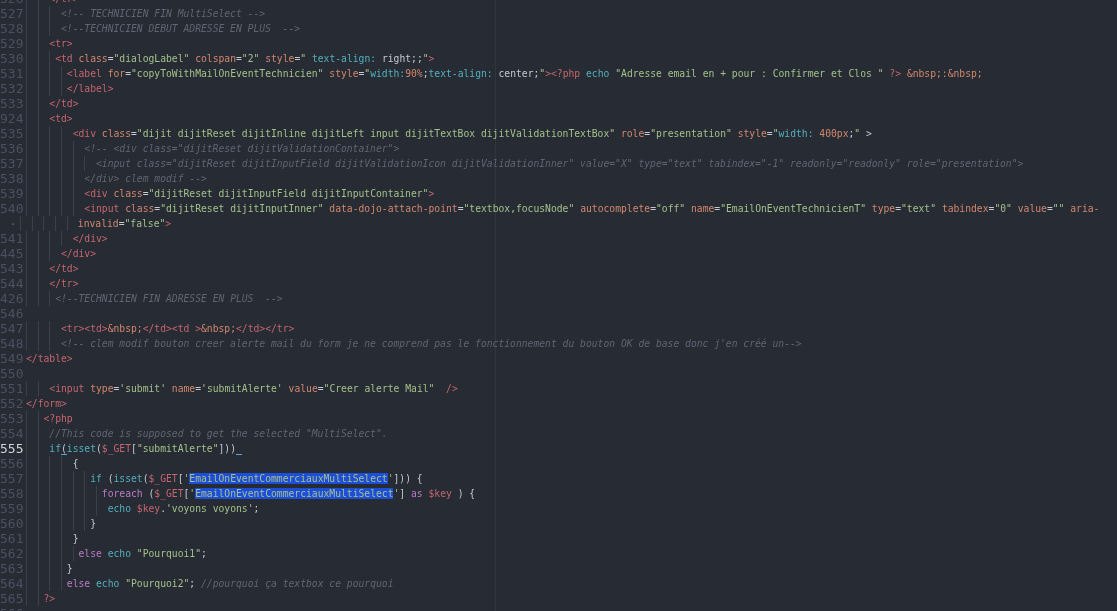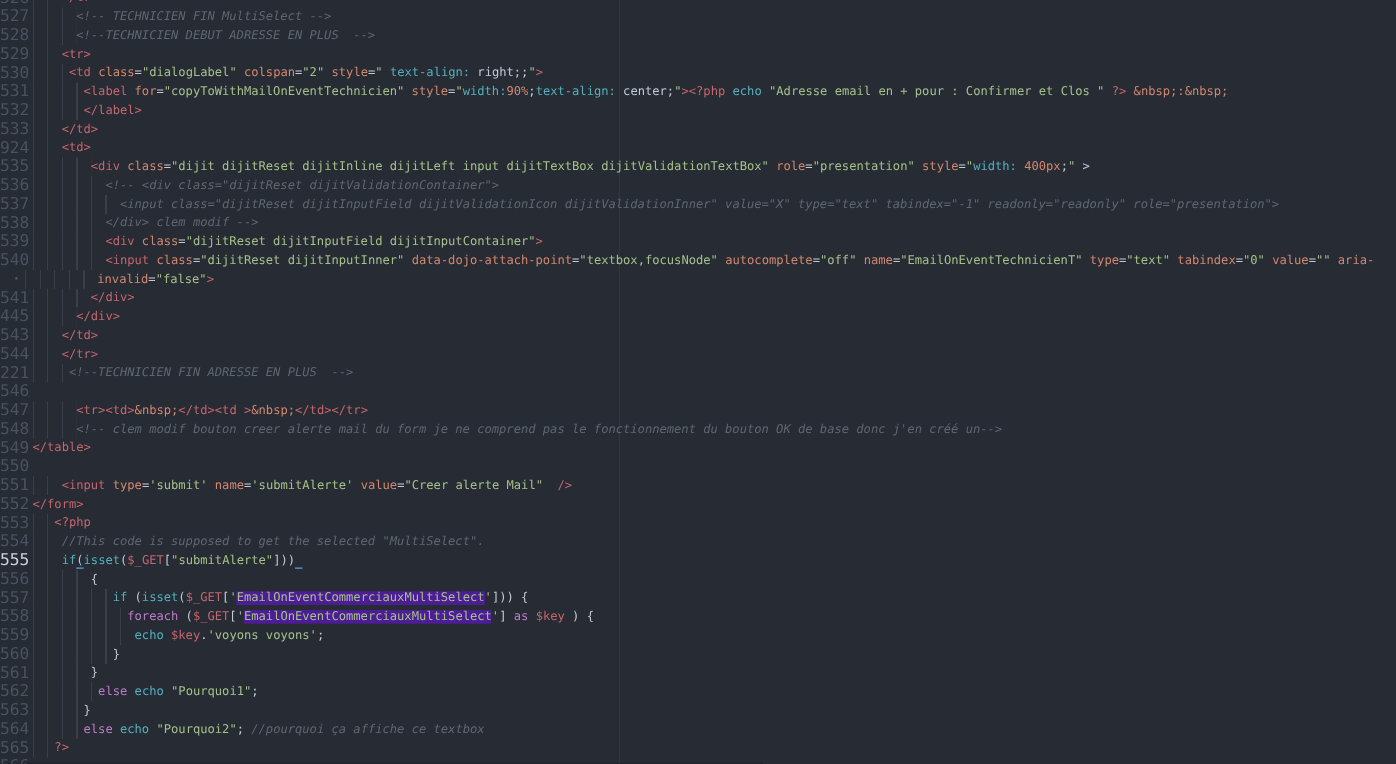--- a/index.html
+++ b/index.html
@@ -22,21 +22,21 @@
   .tk-t{color:#c5656d;}
   .tk-v{color:#c5656d;}
   .tk-a{color:#d3876e;}
   .tk-e{color:#d3876e;}
   .tk-n{color:#d3876e;}
   .tk-s{color:#a5c08a;}
   .tk-k{color:#54b0bc;text-align:right;}
   .tk-p{color:#54b0bc;}
   .tk-m{color:#bd7bc7;}
   .tk-c{color:#5f6672;font-style:italic;}
-  .tk-h{color:#a5c08a;background:#4c1d95;}
+  .tk-h{color:#a5c08a;background:#1d4ed8;}
   .tk-u{color:#c3c9d5;border-bottom:1px solid #5f9fe0;}
 </style>
 </head>
 <body>
 
 <div class="editor">
   <div class="ruler"></div>
   <div class="lines">
       <div class="line"><span class="gut">526</span><span class="txt"><span class="tk-ws">    </span><span class="tk-t">&lt;/tr&gt;</span></span></div>
       <div class="line"><span class="gut">527</span><span class="txt"><span class="tk-ws">      </span><span class="tk-c">&lt;!-- TECHNICIEN FIN MultiSelect --&gt;</span></span></div>
@@ -51,36 +51,36 @@
       <div class="line"><span class="gut">536</span><span class="txt"><span class="tk-ws">          </span><span class="tk-c">&lt;!-- &lt;div class="dijitReset dijitValidationContainer"&gt;</span></span></div>
       <div class="line"><span class="gut">537</span><span class="txt"><span class="tk-ws">            </span><span class="tk-c">&lt;input class="dijitReset dijitInputField dijitValidationIcon dijitValidationInner" value="X" type="text" tabindex="-1" readonly="readonly" role="presentation"&gt;</span></span></div>
       <div class="line"><span class="gut">538</span><span class="txt"><span class="tk-ws">          </span><span class="tk-c">&lt;/div&gt; clem modif --&gt;</span></span></div>
       <div class="line"><span class="gut">539</span><span class="txt"><span class="tk-ws">          </span><span class="tk-t">&lt;div </span><span class="tk-a">class</span><span class="tk-d">=</span><span class="tk-s">"dijitReset dijitInputField dijitInputContainer"</span><span class="tk-t">&gt;</span></span></div>
       <div class="line"><span class="gut">540</span><span class="txt"><span class="tk-ws">          </span><span class="tk-t">&lt;input </span><span class="tk-a">class</span><span class="tk-d">=</span><span class="tk-s">"dijitReset dijitInputInner"</span><span class="tk-d"> </span><span class="tk-a">data-dojo-attach-point</span><span class="tk-d">=</span><span class="tk-s">"textbox,focusNode"</span><span class="tk-d"> </span><span class="tk-a">autocomplete</span><span class="tk-d">=</span><span class="tk-s">"off"</span><span class="tk-d"> </span><span class="tk-a">name</span><span class="tk-d">=</span><span class="tk-s">"EmailOnEventTechnicienT"</span><span class="tk-d"> </span><span class="tk-a">type</span><span class="tk-d">=</span><span class="tk-s">"text"</span><span class="tk-d"> </span><span class="tk-a">tabindex</span><span class="tk-d">=</span><span class="tk-s">"0"</span><span class="tk-d"> </span><span class="tk-a">value</span><span class="tk-d">=</span><span class="tk-s">""</span><span class="tk-d"> </span><span class="tk-a">aria-</span></span></div>
       <div class="line"><span class="gut wrapdot">·</span><span class="txt"><span class="tk-ws">          </span><span class="tk-a">invalid</span><span class="tk-d">=</span><span class="tk-s">"false"</span><span class="tk-t">&gt;</span></span></div>
       <div class="line"><span class="gut">541</span><span class="txt"><span class="tk-ws">        </span><span class="tk-t">&lt;/div&gt;</span></span></div>
       <div class="line"><span class="gut">445</span><span class="txt"><span class="tk-ws">      </span><span class="tk-t">&lt;/div&gt;</span></span></div>
       <div class="line"><span class="gut">543</span><span class="txt"><span class="tk-ws">    </span><span class="tk-t">&lt;/td&gt;</span></span></div>
       <div class="line"><span class="gut">544</span><span class="txt"><span class="tk-ws">    </span><span class="tk-t">&lt;/tr&gt;</span></span></div>
-      <div class="line"><span class="gut">221</span><span class="txt"><span class="tk-ws">     </span><span class="tk-c">&lt;!--TECHNICIEN FIN ADRESSE EN PLUS  --&gt;</span></span></div>
+      <div class="line"><span class="gut">426</span><span class="txt"><span class="tk-ws">     </span><span class="tk-c">&lt;!--TECHNICIEN FIN ADRESSE EN PLUS  --&gt;</span></span></div>
       <div class="line"><span class="gut">546</span><span class="txt"></span></div>
       <div class="line"><span class="gut">547</span><span class="txt"><span class="tk-ws">      </span><span class="tk-t">&lt;tr&gt;</span><span class="tk-t">&lt;td&gt;</span><span class="tk-e">&amp;nbsp;</span><span class="tk-t">&lt;/td&gt;</span><span class="tk-t">&lt;td &gt;</span><span class="tk-e">&amp;nbsp;</span><span class="tk-t">&lt;/td&gt;</span><span class="tk-t">&lt;/tr&gt;</span></span></div>
       <div class="line"><span class="gut">548</span><span class="txt"><span class="tk-ws">      </span><span class="tk-c">&lt;!-- clem modif bouton creer alerte mail du form je ne comprend pas le fonctionnement du bouton OK de base donc j'en créé un--&gt;</span></span></div>
       <div class="line"><span class="gut">549</span><span class="txt"><span class="tk-t">&lt;/table&gt;</span></span></div>
       <div class="line"><span class="gut">550</span><span class="txt"></span></div>
       <div class="line"><span class="gut">551</span><span class="txt"><span class="tk-ws">    </span><span class="tk-t">&lt;input </span><span class="tk-a">type</span><span class="tk-d">=</span><span class="tk-s">'submit'</span><span class="tk-d"> </span><span class="tk-a">name</span><span class="tk-d">=</span><span class="tk-s">'submitAlerte'</span><span class="tk-d"> </span><span class="tk-a">value</span><span class="tk-d">=</span><span class="tk-s">"Creer alerte Mail"</span><span class="tk-d">  </span><span class="tk-t">/&gt;</span></span></div>
       <div class="line"><span class="gut">552</span><span class="txt"><span class="tk-t">&lt;/form&gt;</span></span></div>
       <div class="line"><span class="gut">553</span><span class="txt"><span class="tk-ws">   </span><span class="tk-t">&lt;?php</span></span></div>
       <div class="line"><span class="gut">554</span><span class="txt"><span class="tk-ws">    </span><span class="tk-c">//This code is supposed to get the selected "MultiSelect".</span></span></div>
       <div class="line cur"><span class="gut">555</span><span class="txt"><span class="tk-ws">    </span><span class="tk-k">if</span><span class="tk-u">(</span><span class="tk-k">isset</span><span class="tk-d">(</span><span class="tk-v">$_GET</span><span class="tk-d">[</span><span class="tk-s">"submitAlerte"</span><span class="tk-d">]))</span><span class="tk-u"> </span></span></div>
       <div class="line"><span class="gut">556</span><span class="txt"><span class="tk-ws">        </span><span class="tk-d">{</span></span></div>
       <div class="line"><span class="gut">557</span><span class="txt"><span class="tk-ws">           </span><span class="tk-k">if</span><span class="tk-d"> (</span><span class="tk-k">isset</span><span class="tk-d">(</span><span class="tk-v">$_GET</span><span class="tk-d">[</span><span class="tk-s">'</span><span class="tk-h">EmailOnEventCommerciauxMultiSelect</span><span class="tk-s">'</span><span class="tk-d">])) {</span></span></div>
       <div class="line"><span class="gut">558</span><span class="txt"><span class="tk-ws">             </span><span class="tk-m">foreach</span><span class="tk-d"> (</span><span class="tk-v">$_GET</span><span class="tk-d">[</span><span class="tk-s">'</span><span class="tk-h">EmailOnEventCommerciauxMultiSelect</span><span class="tk-s">'</span><span class="tk-d">] </span><span class="tk-m">as</span><span class="tk-d"> </span><span class="tk-v">$key</span><span class="tk-d"> ) {</span></span></div>
       <div class="line"><span class="gut">559</span><span class="txt"><span class="tk-ws">              </span><span class="tk-k">echo</span><span class="tk-d"> </span><span class="tk-v">$key</span><span class="tk-d">.</span><span class="tk-s">'voyons voyons'</span><span class="tk-d">;</span></span></div>
       <div class="line"><span class="gut">560</span><span class="txt"><span class="tk-ws">           </span><span class="tk-d">}</span></span></div>
       <div class="line"><span class="gut">561</span><span class="txt"><span class="tk-ws">        </span><span class="tk-d">}</span></span></div>
       <div class="line"><span class="gut">562</span><span class="txt"><span class="tk-ws">         </span><span class="tk-m">else</span><span class="tk-d"> </span><span class="tk-k">echo</span><span class="tk-d"> </span><span class="tk-s">"Pourquoi1"</span><span class="tk-d">;</span></span></div>
       <div class="line"><span class="gut">563</span><span class="txt"><span class="tk-ws">       </span><span class="tk-d">}</span></span></div>
-      <div class="line"><span class="gut">564</span><span class="txt"><span class="tk-ws">       </span><span class="tk-m">else</span><span class="tk-d"> </span><span class="tk-k">echo</span><span class="tk-d"> </span><span class="tk-s">"Pourquoi2"</span><span class="tk-d">; </span><span class="tk-c">//pourquoi ça affiche ce textbox</span></span></div>
+      <div class="line"><span class="gut">564</span><span class="txt"><span class="tk-ws">       </span><span class="tk-m">else</span><span class="tk-d"> </span><span class="tk-k">echo</span><span class="tk-d"> </span><span class="tk-s">"Pourquoi2"</span><span class="tk-d">; </span><span class="tk-c">//pourquoi ça textbox ce pourquoi</span></span></div>
       <div class="line"><span class="gut">565</span><span class="txt"><span class="tk-ws">   </span><span class="tk-t">?&gt;</span></span></div>
       <div class="line"><span class="gut">566</span><span class="txt"></span></div>
     </div>
 </div>
 
 </body></html>

